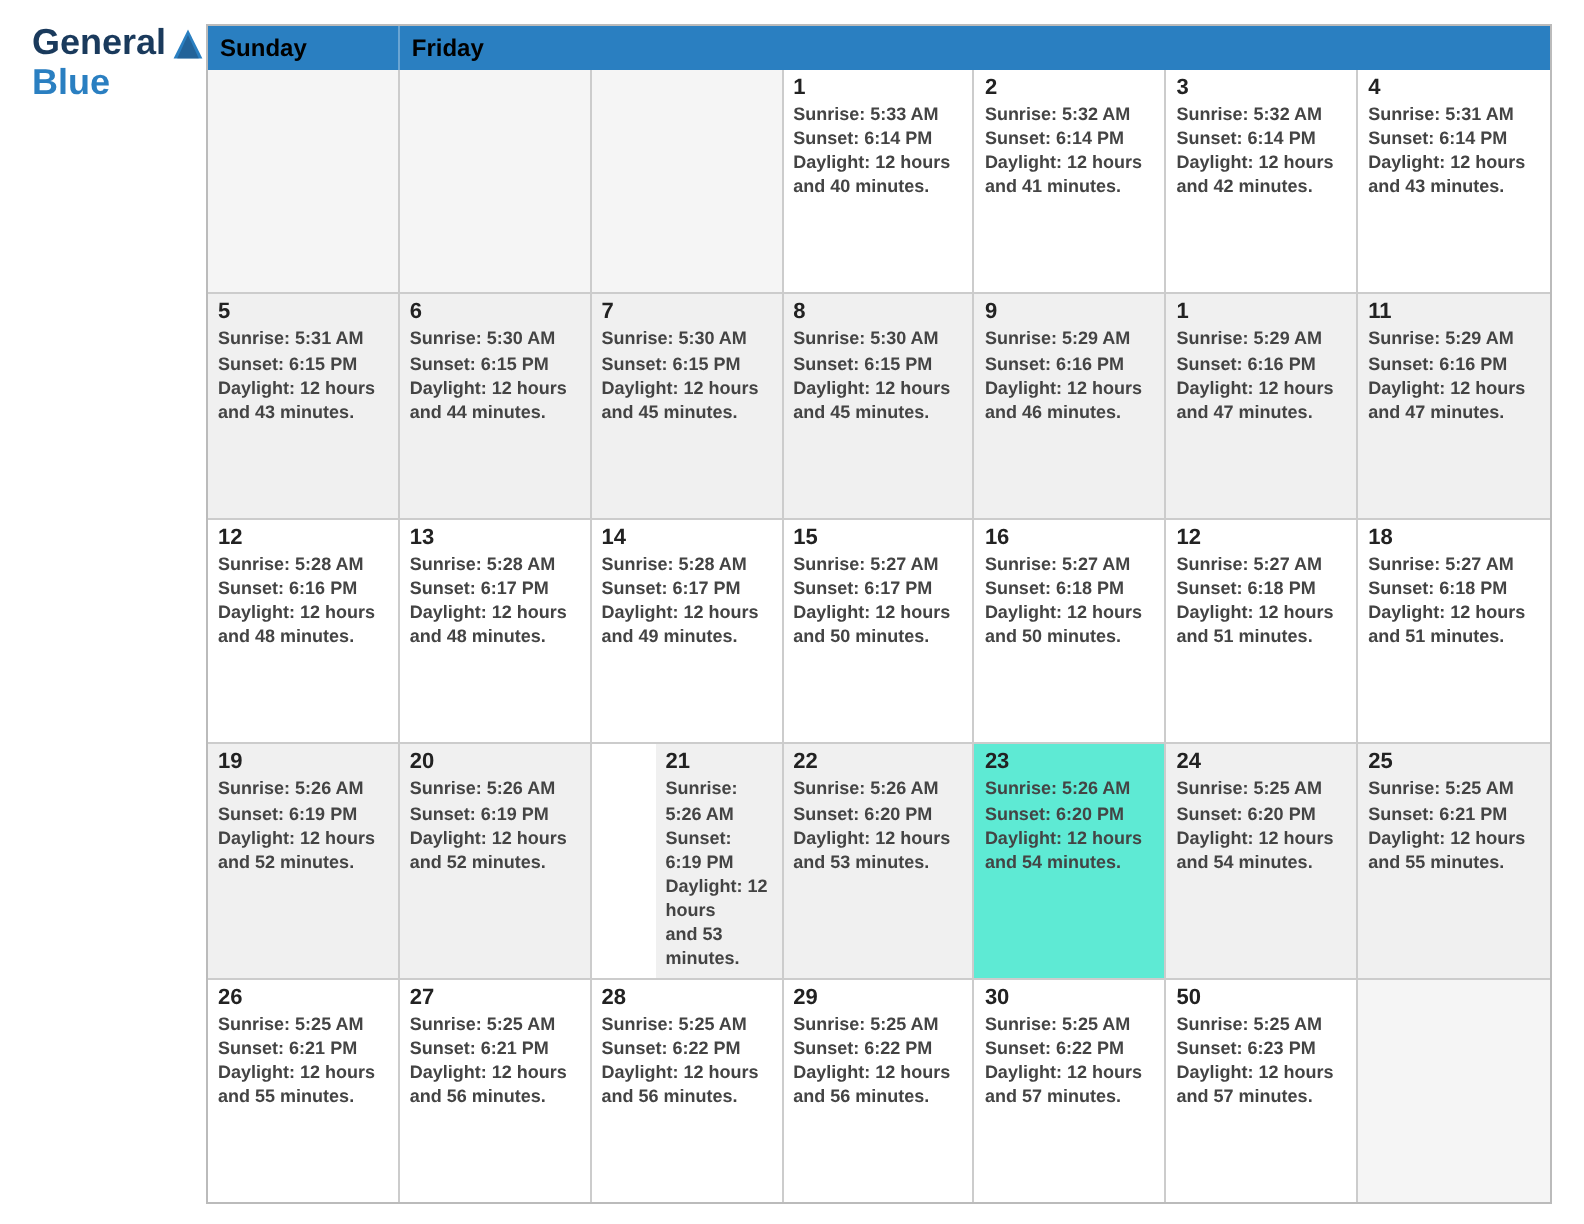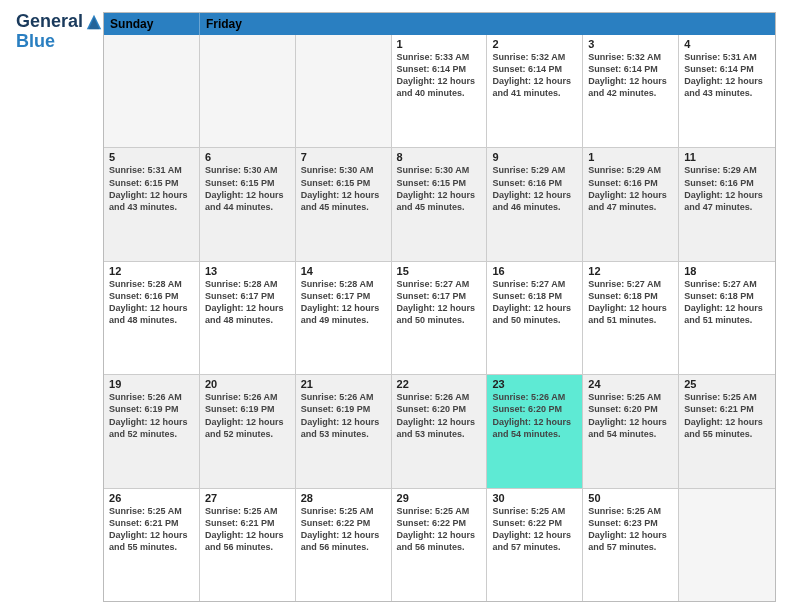--- a/index.html
+++ b/index.html
@@ -286,21 +286,21 @@
 Daylight: 12 hours
 and 52 minutes.</div>
           </div>
           <div class="cal-cell shaded" style="background: rgb(240, 240, 240);">
             <span class="day-num">20</span>
             <div class="cell-info" style="white-space: pre-line;">Sunrise: 5:26 AM
 Sunset: 6:19 PM
 Daylight: 12 hours
 and 52 minutes.</div>
           </div>
-          <div class="cal-cell shaded" style="background: rgb(240, 240, 240);">
+          <div class="cal-cell shaded" style="background: rgb(240, 240, 240); margin-left: 32px;">
             <span class="day-num">21</span>
             <div class="cell-info" style="white-space: pre-line;">Sunrise: 5:26 AM
 Sunset: 6:19 PM
 Daylight: 12 hours
 and 53 minutes.</div>
           </div>
           <div class="cal-cell shaded" style="background: rgb(240, 240, 240);">
             <span class="day-num">22</span>
             <div class="cell-info" style="white-space: pre-line;">Sunrise: 5:26 AM
 Sunset: 6:20 PM

